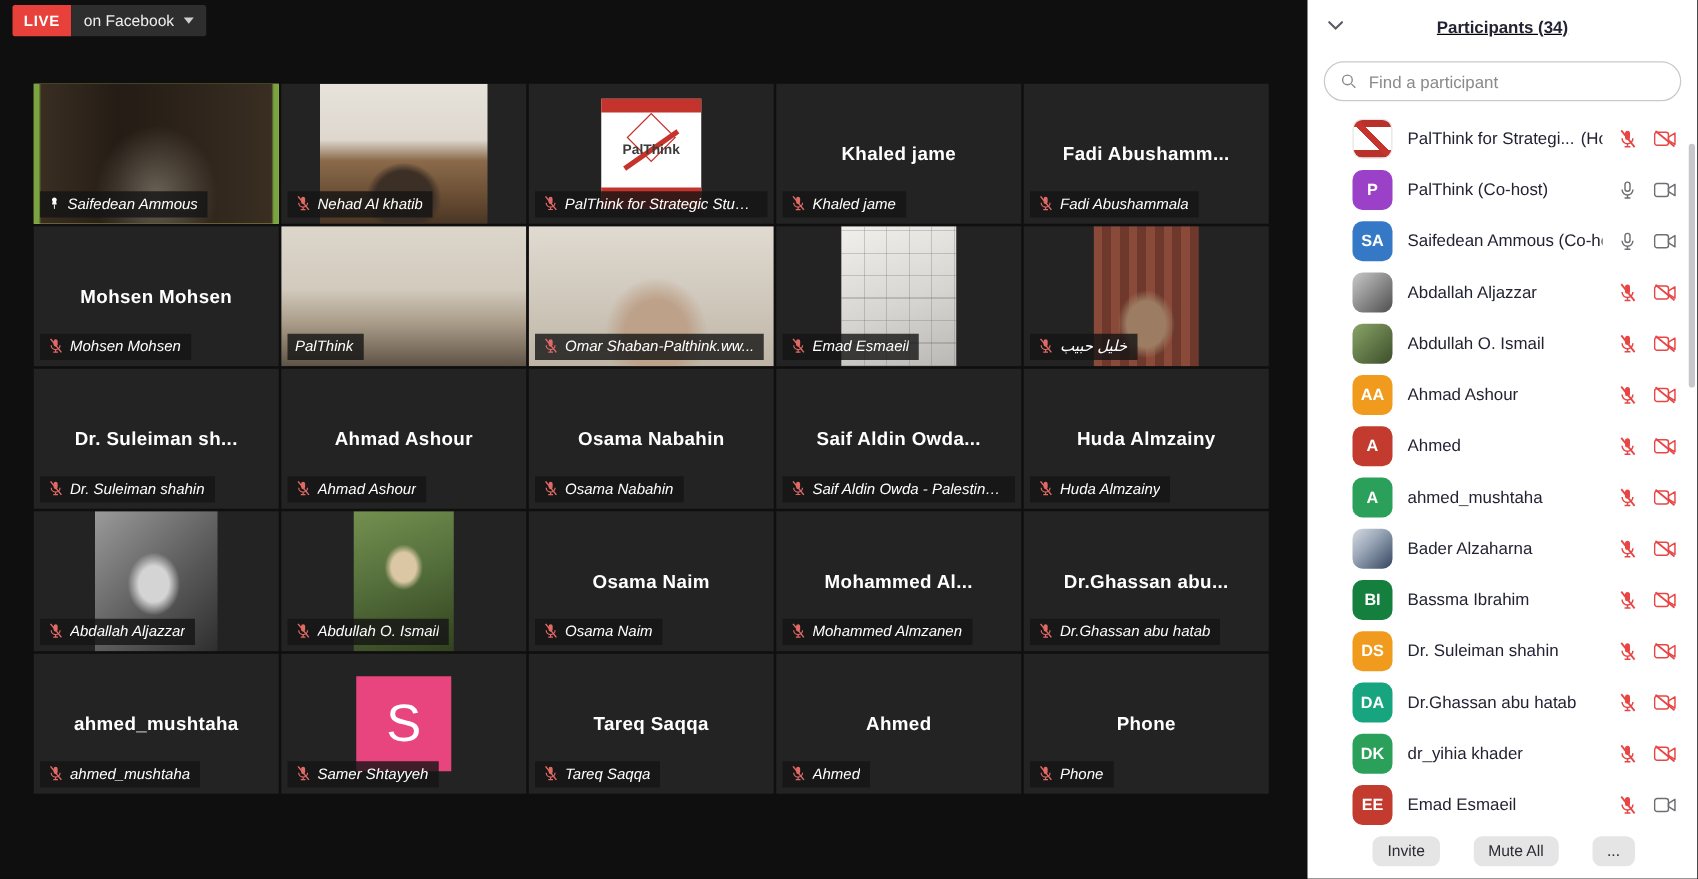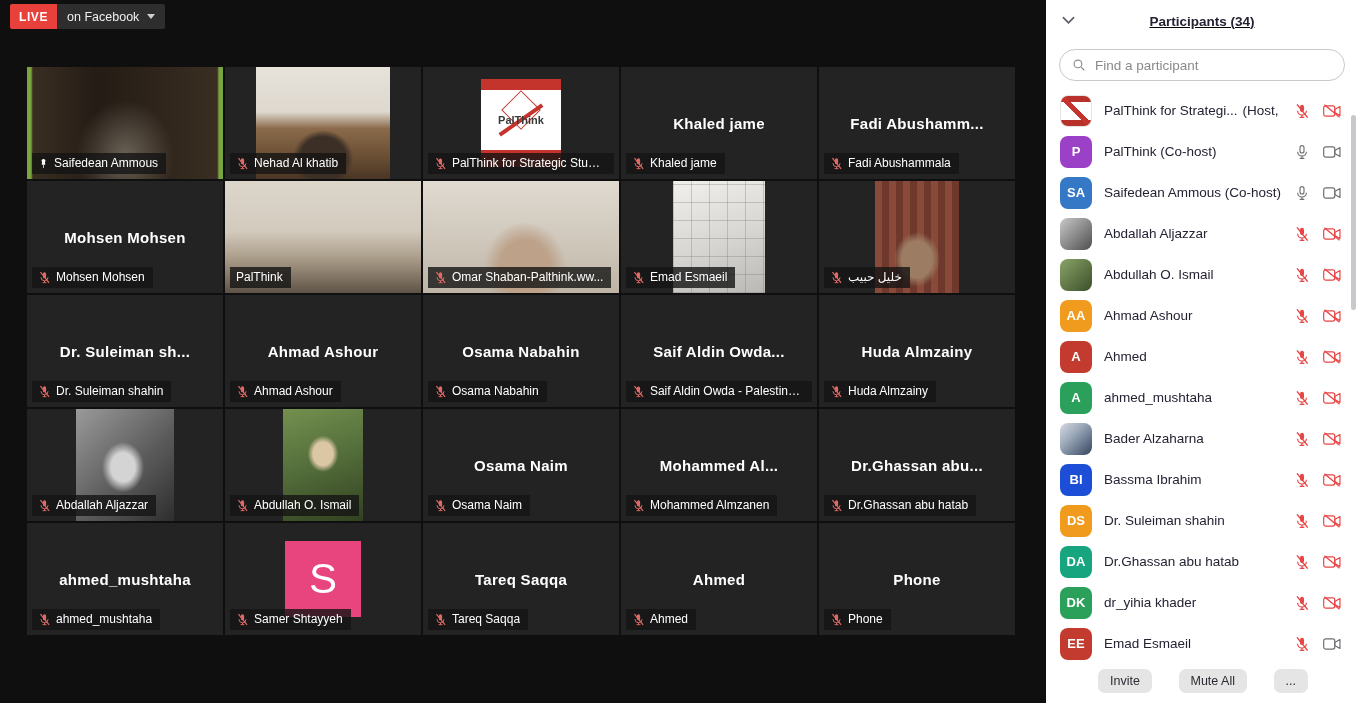--- a/index.html
+++ b/index.html
@@ -44,21 +44,21 @@
     radial-gradient(ellipse 30px 36px at 48% 52%, #d4d4d4 0 40%, rgba(0,0,0,0) 70%),
     linear-gradient(135deg,#9a9a9a 0%,#5c5c5c 55%,#2e2e2e 100%);}
   .v-abdullah2{width:80px;background:
     radial-gradient(ellipse 22px 26px at 50% 40%, #dbc7a4 0 45%, rgba(0,0,0,0) 70%),
     linear-gradient(160deg,#74904f 0%,#55703c 45%,#32411f 100%);}
   .center-name{position:absolute;left:0;right:0;top:0;bottom:0;display:flex;align-items:center;
     justify-content:center;color:#fff;font-weight:bold;font-size:15px;letter-spacing:.3px;
     text-align:center;padding:0 8px;}
   .name-label{position:absolute;left:5px;bottom:5px;max-width:calc(100% - 10px);box-sizing:border-box;
     background:rgba(20,20,20,.8);color:#fff;font-size:12px;padding:3px 8px 4px 6px;
-    display:flex;align-items:flex-end;gap:5px;}
+    display:flex;align-items:flex-start;gap:5px;font-style:italic;}
   .name-label .nm{white-space:nowrap;overflow:hidden;text-overflow:ellipsis;}
   .logo-card{position:absolute;left:50%;top:50%;transform:translate(-50%,-50%);
     width:80px;height:88px;background:#fff;display:flex;flex-direction:column;}
   .logo-stripe{height:11px;background:#c4342c;flex:none;}
   .logo-stripe.bottom{height:17px;}
   .logo-mid{flex:1;display:flex;align-items:center;justify-content:center;position:relative;}
   .logo-mid .diag{position:absolute;left:14px;top:28px;width:52px;height:4px;background:#c4342c;
     transform:rotate(-35deg);}
   .logo-mid .diamond{position:absolute;left:26px;top:6px;width:26px;height:26px;
     border:1.5px solid #c4342c;transform:rotate(45deg);}
@@ -69,21 +69,21 @@
   
   .panel{position:absolute;left:1046px;top:0;width:312px;height:703px;background:#fff;}
   .panel-header{height:42px;display:flex;align-items:center;justify-content:center;position:relative;text-decoration:underline;}
   .chevron-btn{position:absolute;left:16px;top:13px;cursor:pointer;background:none;border:none;padding:0;}
   .panel-title{font-weight:bold;font-size:13.5px;color:#232333;}
   .search-wrap{margin:7px 13px 24px 13px;height:32px;border:1px solid #c9c9c9;border-radius:16px;
     display:flex;align-items:center;gap:7px;padding:0 12px;box-sizing:border-box;}
   .search-wrap input{border:none;outline:none;flex:1;font-size:13.5px;color:#444;
     font-family:"Liberation Sans",sans-serif;background:transparent;}
   .search-wrap input::placeholder{color:#8a8a8a;}
-  .plist{position:absolute;top:90px;left:0;right:0;bottom:39px;overflow:hidden;}
+  .plist{position:absolute;top:90px;left:0;right:0;bottom:39px;overflow:hidden;padding-left:22px;}
   .prow{height:41px;display:flex;align-items:center;gap:12px;padding:0 17px 0 14px;}
   .avatar{width:32px;height:32px;border-radius:8px;flex:none;display:flex;align-items:center;
     justify-content:center;color:#fff;font-weight:bold;font-size:13px;overflow:hidden;position:relative;}
   .av-logo{background:
     linear-gradient(45deg, rgba(0,0,0,0) 44%, #c4342c 44% 56%, rgba(0,0,0,0) 56%),
     linear-gradient(180deg, #b8312a 0 20%, rgba(0,0,0,0) 20% 80%, #b8312a 80% 100%),#fff;
     border:1px solid #e5e5e5;box-sizing:border-box;}
   .av-photo-gray{background:linear-gradient(135deg,#c9c9c9,#4e4e4e);}
   .av-photo-green{background:linear-gradient(135deg,#8aa468,#3c4f2a);}
   .av-photo-suit{background:linear-gradient(135deg,#d7dbe2 0%,#9aa7b8 40%,#33445e 100%);}
@@ -615,21 +615,21 @@
             <path d="M4.5 2l16 20" stroke="#e84545" stroke-width="2.2"></path>
           </svg>
           <svg width="18" height="14" viewBox="0 0 26 19">
             <rect x="1" y="2" width="16" height="15" rx="3" fill="none" stroke="#e84545" stroke-width="1.7"></rect>
             <path d="M17 7.5l7.5-4.5v13L17 11.5z" fill="none" stroke="#e84545" stroke-width="1.7" stroke-linejoin="round"></path>
             <path d="M2 .5l22 18" stroke="#e84545" stroke-width="2"></path>
           </svg>
         </div>
   </div>
       <div class="prow">
-    <div class="avatar" style="background: #1d4ed8;">BI</div>
+    <div class="avatar" style="background: #15803d;">BI</div>
     <div class="pname">
       <span class="nm">Bassma Ibrahim</span>
     </div>
     <div class="picons">
           <svg width="16" height="16" viewBox="0 0 24 24">
             <rect x="9" y="2.5" width="6" height="11" rx="3" fill="#e84545"></rect>
             <path d="M5.5 11.5a6.5 6.5 0 0 0 13 0" stroke="#e84545" stroke-width="1.8" fill="none"></path>
             <path d="M12 18v3.5M8.5 21.5h7" stroke="#e84545" stroke-width="1.8"></path>
             <path d="M4.5 2l16 20" stroke="#e84545" stroke-width="2.2"></path>
           </svg>

